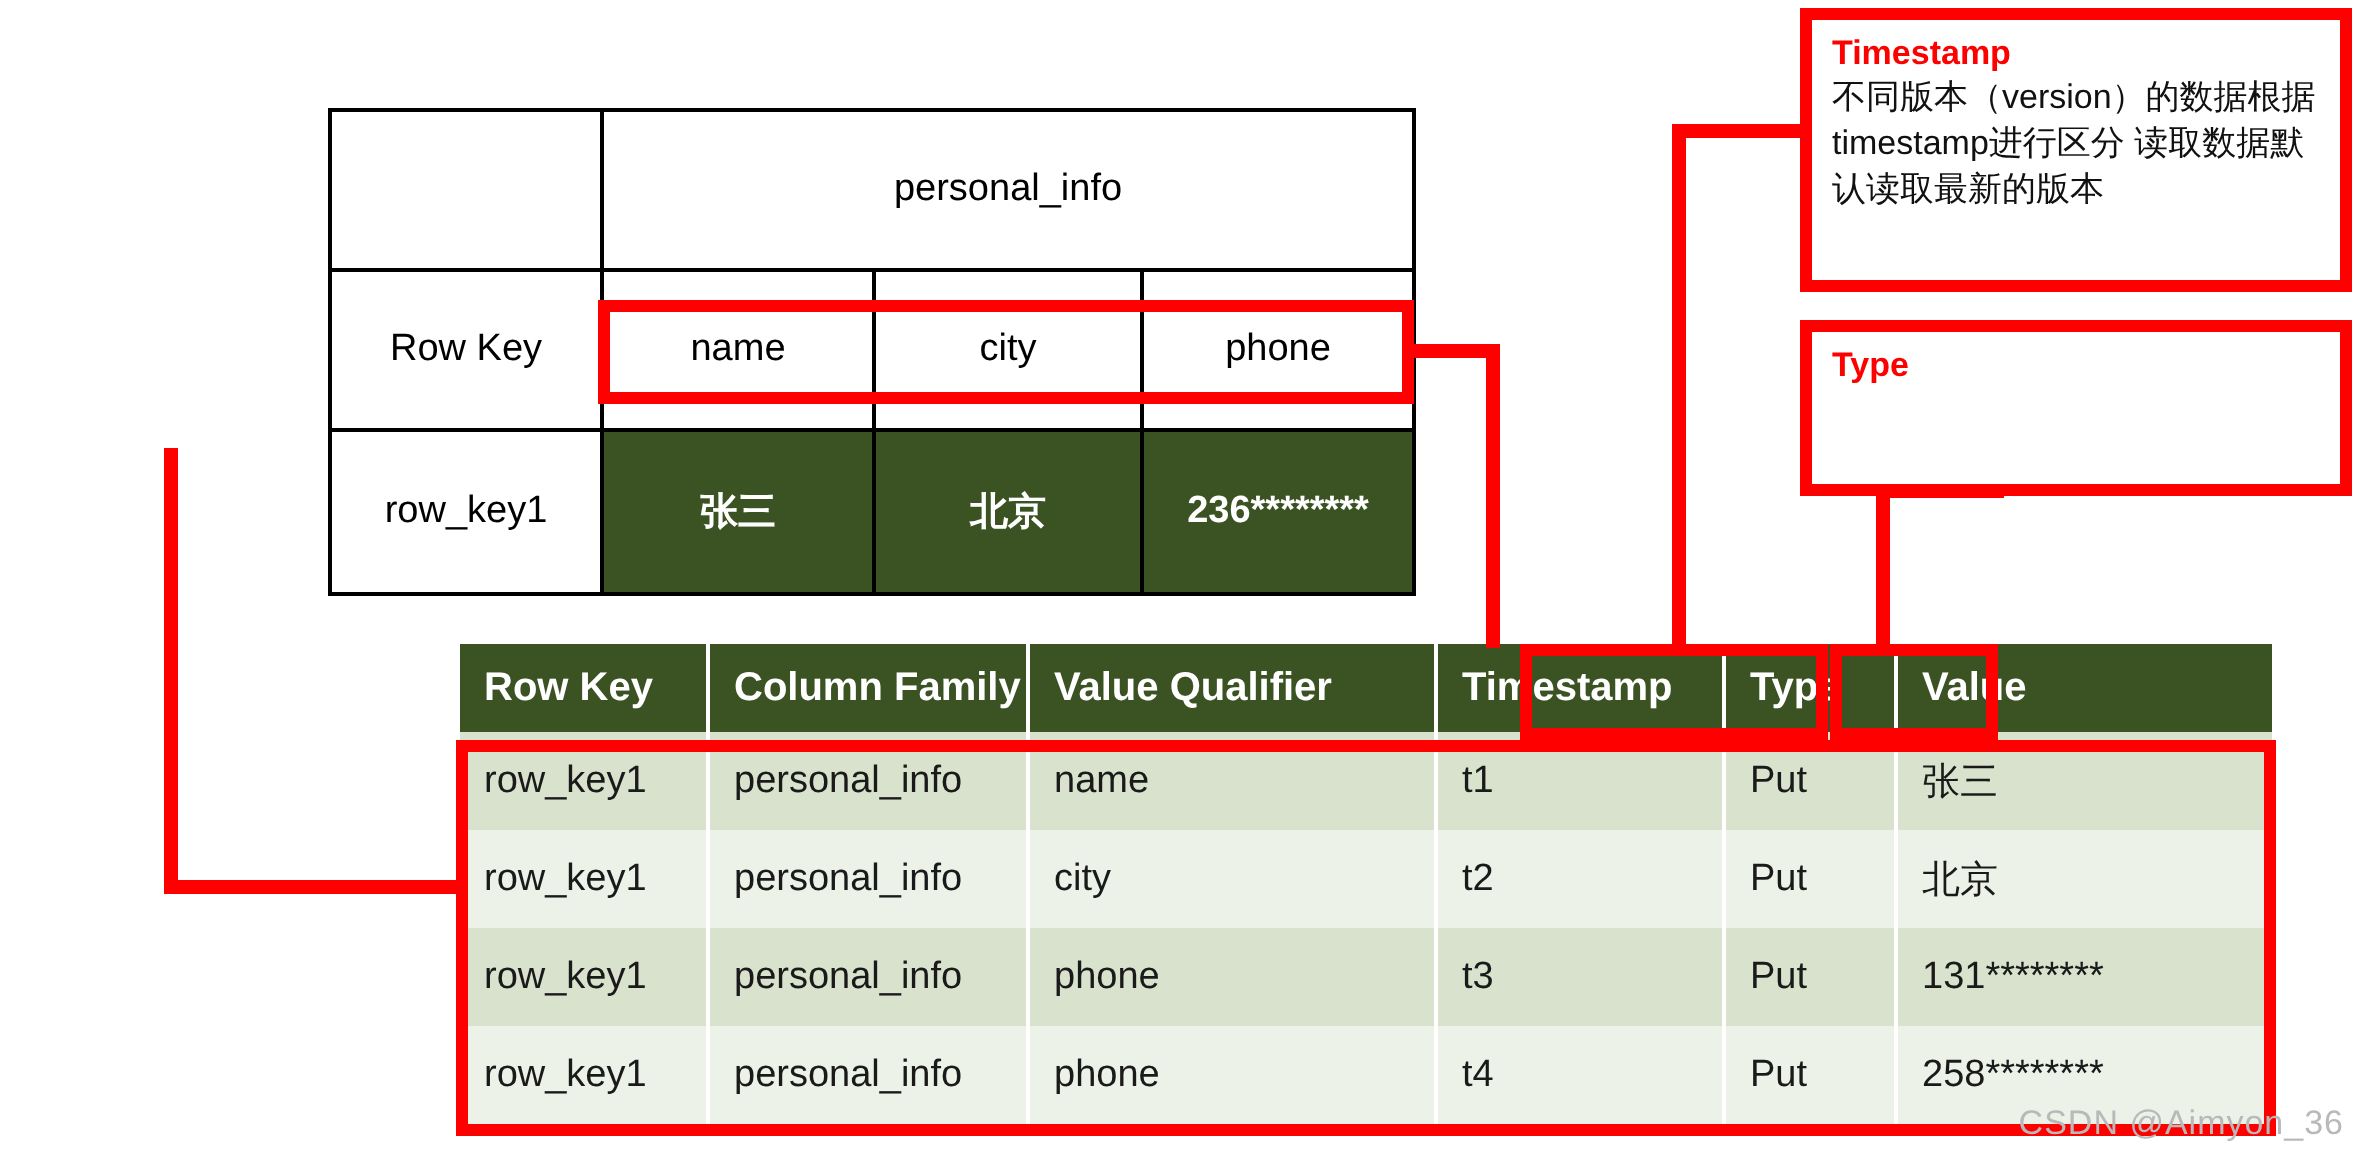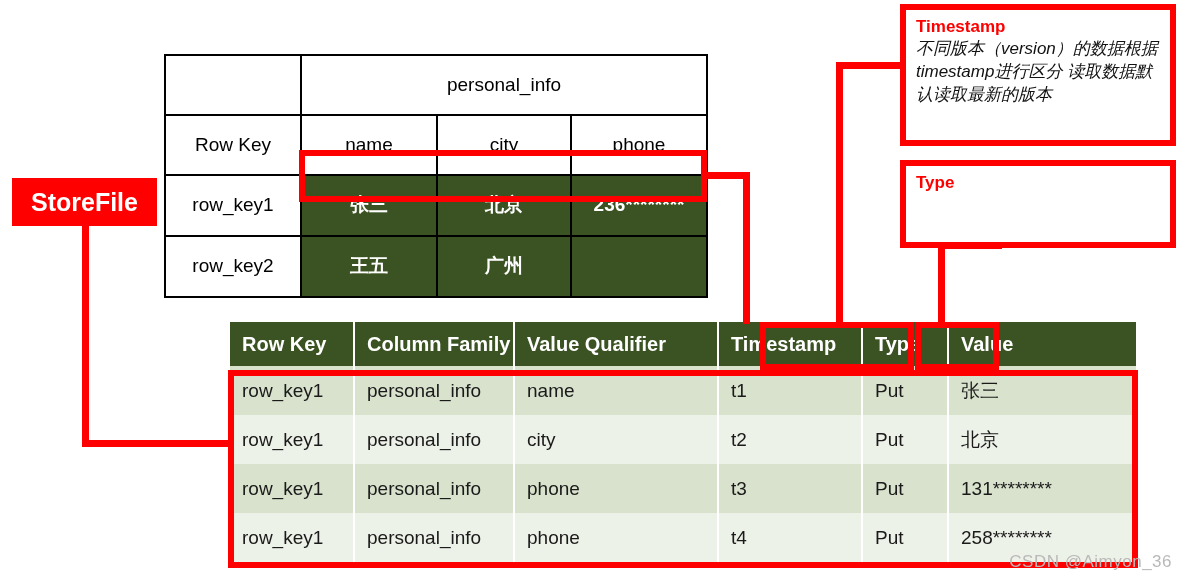--- a/index.html
+++ b/index.html
@@ -128,21 +128,20 @@
     font-weight: bold;
     font-size: 17px;
     line-height: 21px;
     display: block;
   }
   .callout .cbody {
     color: #111111;
     font-size: 17px;
     line-height: 23px;
     display: block;
-    font-style: italic;
   }
 
   #watermark {
     position: absolute;
     right: 8px;
     bottom: 6px;
     color: #b9b9b9;
     font-size: 17px;
     letter-spacing: 0.5px;
     white-space: nowrap;
@@ -174,26 +173,20 @@
       </tr>
 
       <tr class="data">
         <td>row_key1</td>
         <td class="green">张三</td>
         <td class="green">北京</td>
         <td class="green"><span>236</span><span class="stars">********</span></td>
       </tr>
 
 
-      <tr class="data">
-        <td>row_key2</td>
-        <td class="green">王五</td>
-        <td class="green">广州</td>
-        <td class="green"><span></span><span class="stars"></span></td>
-      </tr>
     </tbody>
   </table>
 
   <table id="bottom-table">
     <colgroup>
       <col class="bc-rowkey">
         <col class="bc-cf">
         <col class="bc-cq">
       <col class="bc-ts">
         <col class="bc-type">
@@ -249,21 +242,20 @@
 
   <div class="redbox" style="left:228px; top:370px; width:910px; height:198px;"></div>
 
   <div class="redbox" style="left:760px; top:322px; width:154px; height:48px;"></div>
 
   <div class="redbox" style="left:915px; top:322px; width:84px; height:48px;"></div>
 
   <div class="redline" style="left:702px; top:172px; width:48px; height:7px;"></div>
   <div class="redline" style="left:743px; top:172px; width:7px; height:152px;"></div>
 
-  <div id="storefile-label">StoreFile</div>
   <div class="redline" style="left:82px; top:224px; width:7px; height:222px;"></div>
   <div class="redline" style="left:82px; top:440px; width:152px; height:7px;"></div>
 
   <div class="redline" style="left:836px; top:62px; width:66px; height:7px;"></div>
   <div class="redline" style="left:836px; top:62px; width:7px; height:266px;"></div>
 
   <div class="redline" style="left:938px; top:242px; width:64px; height:7px;"></div>
   <div class="redline" style="left:938px; top:242px; width:7px; height:86px;"></div>
 
   <div class="callout" style="left:900px; top:4px; width:276px; height:142px;">

